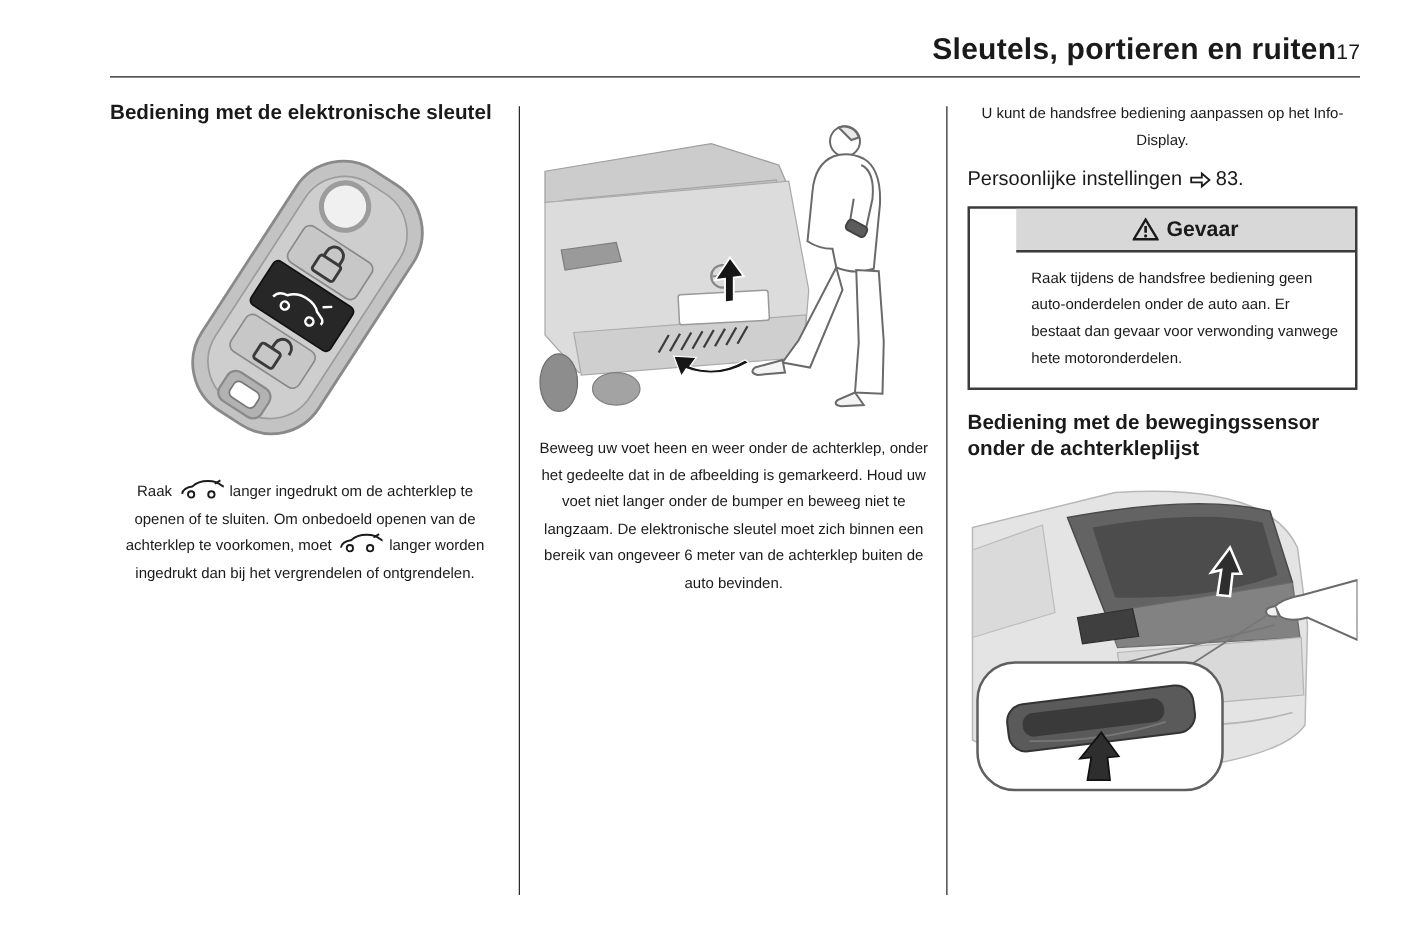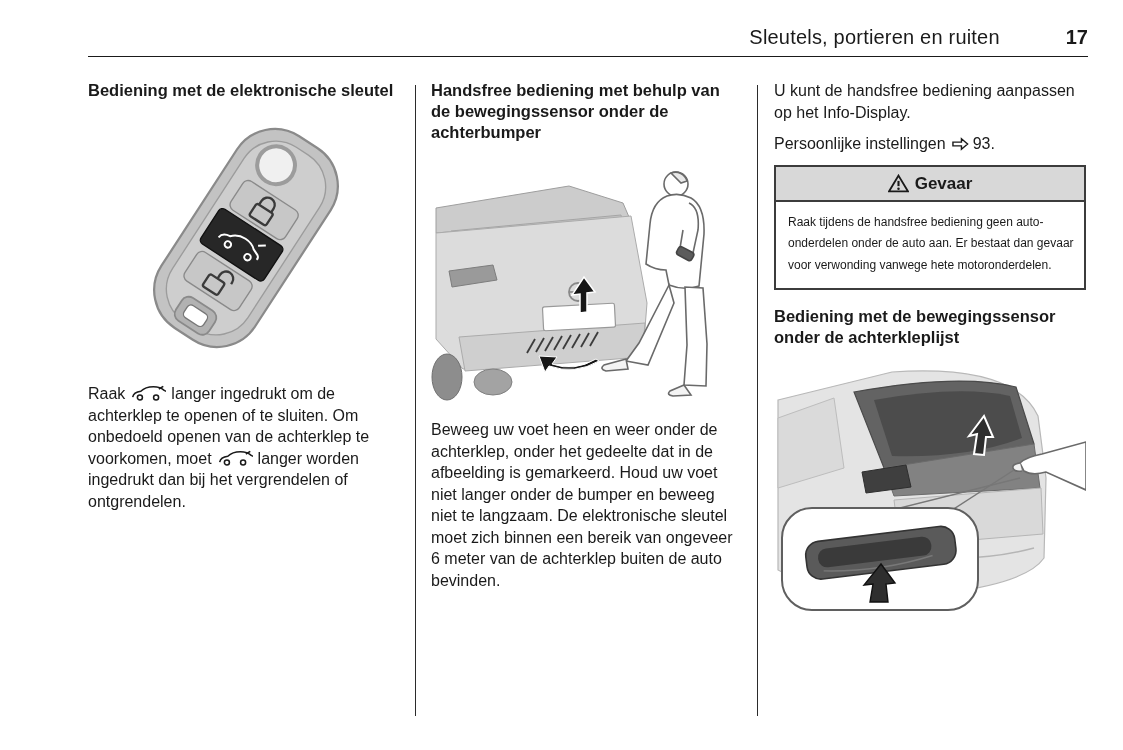--- a/index.html
+++ b/index.html
@@ -12,54 +12,54 @@
     overflow: hidden;
   }
   .page { position: absolute; inset: 0; background: #fff; }
 
   
   .page-header {
     position: absolute; top: 26px; left: 88px; width: 1000px;
     display: flex; justify-content: flex-end; align-items: baseline;
     border-bottom: 1px solid #1a1a1a; padding-bottom: 7px;
   }
-  .chapter-title { font-size: 20px; font-weight: normal; letter-spacing: 0.2px; }
-  .page-number { font-size: 20px; font-weight: bold; margin-left: 66px; }
+  .chapter-title { font-size: 24px; font-weight: bold; letter-spacing: 0.2px; }
+  .page-number { font-size: 17px; font-weight: normal; }
 
   
   .divider {
     position: absolute; top: 85px; height: 631px; width: 1px;
     background: #2b2b2b;
   }
   .divider-1 { left: 415px; }
   .divider-2 { left: 757px; }
 
   
   .columns {
     position: absolute; top: 80px; left: 88px; width: 998px;
     display: grid; grid-template-columns: 312px 312px 312px; column-gap: 31px;
   }
   .col { min-width: 0; }
 
   h2.section-heading {
     font-size: 16.5px; line-height: 21px; font-weight: bold; margin: 0 0 10px 0;
   }
-  p.body-text { font-size: 16px; line-height: 21.5px; margin: 0 0 10px 0; }
+  p.body-text { font-size: 12px; line-height: 21.5px; margin: 0 0 10px 0; text-align: center; }
 
   figure.illus { margin: 2px 0 14px 0; }
   .illus svg { display: block; }
 
   .inline-icon { vertical-align: -3px; margin: 0 5px; }
 
   .ref-line { font-size: 16px; line-height: 21.5px; margin: 2px 0 10px 0; display: flex; align-items: center; text-align: center; }
   .ref-arrow-icon { margin: 0 4px 0 6px; }
 
   
   .warning-box {
-    border: 2px solid #3c3c3c; margin: 6px 0 16px 0; background: #fff;
+    border: 2px solid #3c3c3c; margin: 6px 0 16px 0; background: #fff; padding-left: 37px;
   }
   .warning-box-header {
     background: #d8d8d8; border-bottom: 2px solid #3c3c3c;
     display: flex; align-items: center; justify-content: center;
     padding: 7px 0 6px 0;
   }
   .warning-box-title { font-size: 17px; font-weight: bold; margin-left: 6px; }
   .warning-box-body { padding: 10px 10px 12px 12px; font-size: 12px; line-height: 21.5px; }
 
   .mid-figure { margin: 4px 0 10px 0; }
@@ -127,21 +127,20 @@
             <g stroke="#1a1a1a" fill="none" stroke-width="1.7">
               <path d="M 3,13 q 1,-5.5 9,-6.5 q 5,-5 14,-5 q 8,0 12,4 l 6,3 q 3,1.5 2,4.5"></path>
               <circle cx="11" cy="13.5" r="2.8"></circle>
               <circle cx="29" cy="13.5" r="2.8"></circle>
               <path d="M 32,4 l 5,-3"></path>
             </g>
           </svg><span>langer worden ingedrukt dan bij het vergrendelen of ontgrendelen.</span></p>
     </section>
 
     <section class="col">
-      <h2 class="section-heading">Handsfree bediening met behulp van de bewegingssensor onder de achterbumper</h2>
 
       <figure class="illus mid-figure">
         <svg width="312" height="252" viewBox="0 0 312 252">
 
           <polygon points="5,55 138,33 192,50 198,64 5,80" fill="#cccccc" stroke="#9e9e9e" stroke-width="1"></polygon>
           <polygon points="20,78 190,62 202,118 42,133" fill="#c2c2c2" stroke="#a5a5a5" stroke-width="1"></polygon>
           <path d="M 5,80 L 200,63 L 216,150 L 212,200 L 32,216 L 5,186 Z" fill="#dcdcdc" stroke="#ababab" stroke-width="1"></path>
           <polygon points="28,184 214,170 211,204 34,218" fill="#cfcfcf" stroke="#ababab" stroke-width="1"></polygon>
 
           <polygon points="18,118 62,112 66,127 21,134" fill="#9a9a9a" stroke="#7d7d7d" stroke-width="1"></polygon>
@@ -186,21 +185,21 @@
     </section>
 
     <section class="col">
       <p class="body-text">U kunt de handsfree bediening aanpassen op het Info-Display.</p>
 
       <p class="ref-line">
         <span>Persoonlijke instellingen</span>
         <svg class="ref-arrow-icon" width="17" height="14" viewBox="0 0 18 14">
           <path d="M 1,5 H 10 V 1.5 L 16.5,7 L 10,12.5 V 9 H 1 Z" fill="#ffffff" stroke="#1a1a1a" stroke-width="1.5"></path>
         </svg>
-        <span>93.</span>
+        <span>83.</span>
       </p>
 
       <aside class="warning-box">
         <div class="warning-box-header">
           <svg width="21" height="19" viewBox="0 0 20 18">
             <path d="M 10,1.5 L 19,16.5 H 1 Z" fill="none" stroke="#1a1a1a" stroke-width="1.8"></path>
             <line x1="10" y1="6.5" x2="10" y2="11.5" stroke="#1a1a1a" stroke-width="2"></line>
             <circle cx="10" cy="14" r="1.2" fill="#1a1a1a"></circle>
           </svg>
           <span class="warning-box-title">Gevaar</span>

